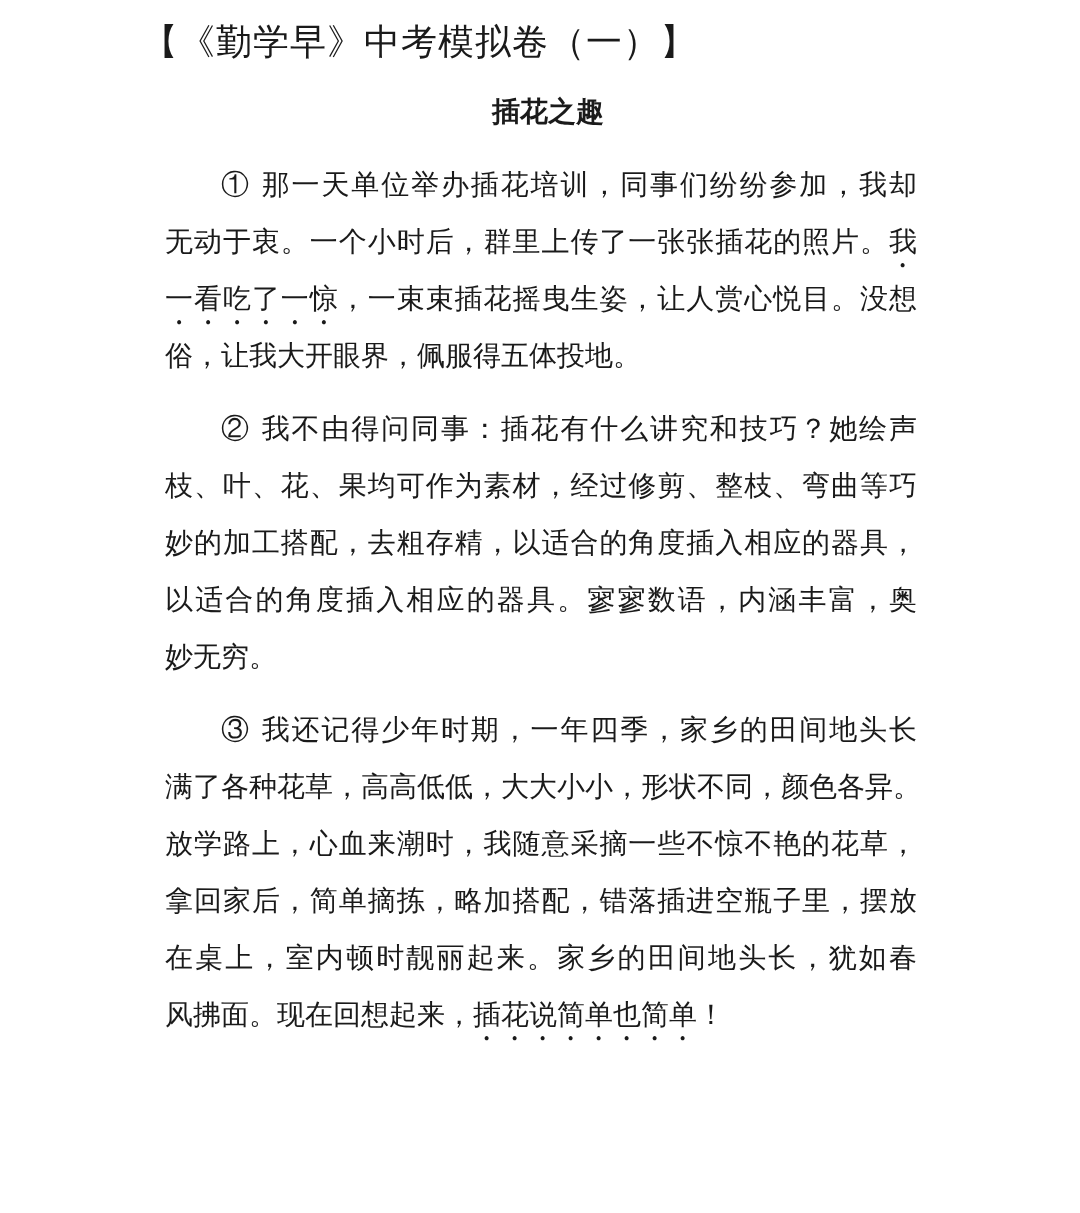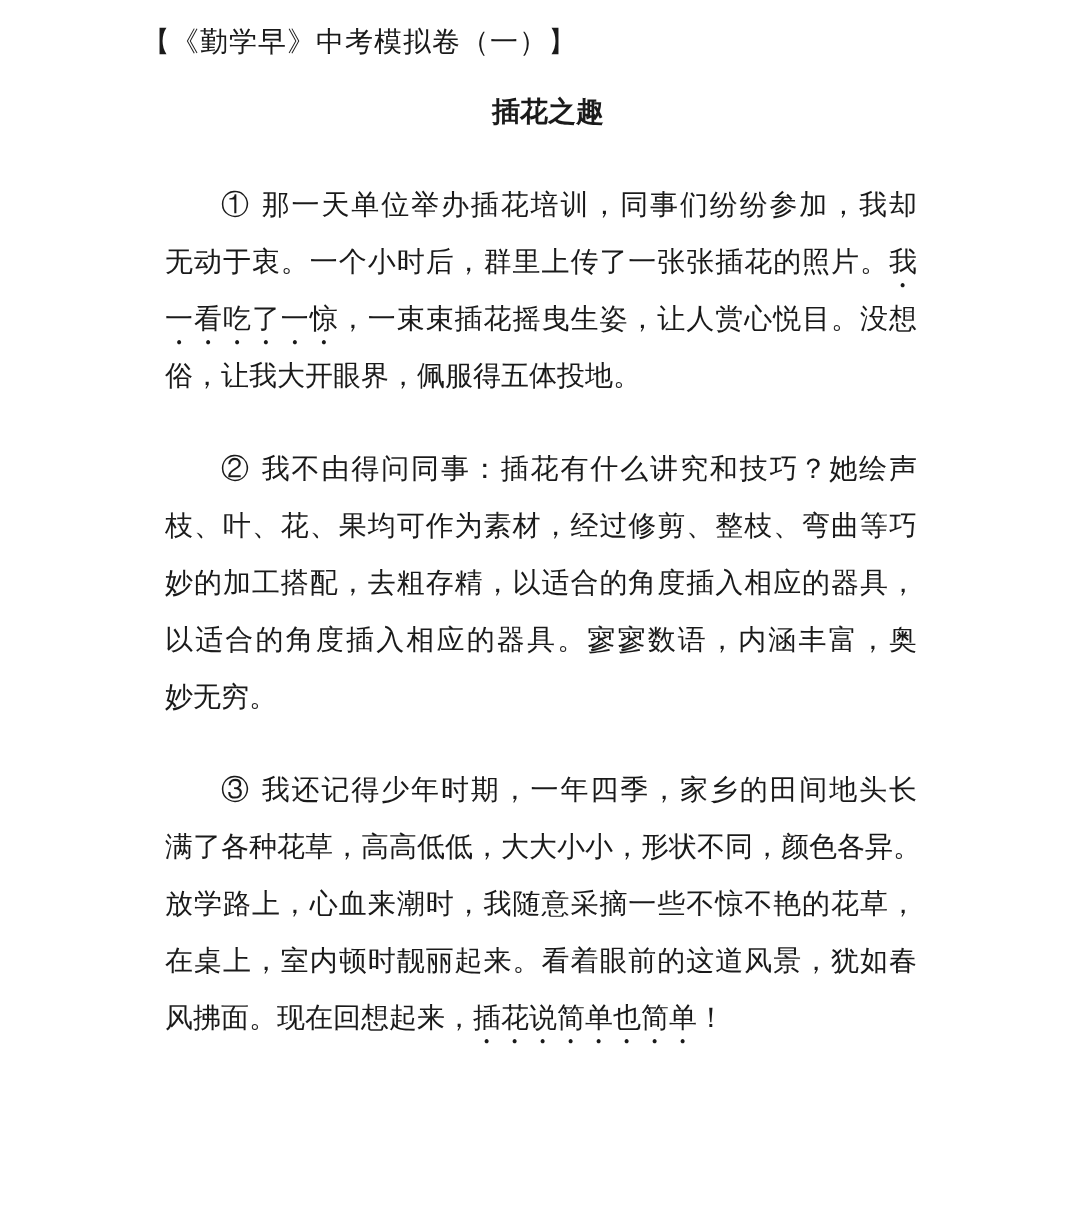--- a/index.html
+++ b/index.html
@@ -12,21 +12,21 @@
       height: 1213px;
       position: relative;
       overflow: hidden;
       font-family: "DejaVu Serif", "Liberation Serif", serif;
       color: #1a1a1a;
     }
     .header {
       position: absolute;
       left: 142px;
       top: 22px;
-      font-size: 28px;
+      font-size: 36px;
       line-height: 40px;
       letter-spacing: 1px;
       white-space: nowrap;
     }
     .title {
       position: absolute;
       left: 0;
       width: 1080px;
       top: 92px;
       text-align: center;
@@ -53,21 +53,20 @@
       font-size: 28px;
       white-space: nowrap;
       text-align: justify;
       text-align-last: justify;
     }
     .line.last {
       text-align-last: left;
     }
     .line.indent {
       padding-left: 56px;
-      margin-top: 20px;
     }
     .para-gap {
       height: 16px;
     }
     .emph {
       text-emphasis: dot;
       -webkit-text-emphasis: dot;
       text-emphasis-position: under right;
       -webkit-text-emphasis-position: under;
       text-emphasis-color: #1a1a1a;
@@ -100,17 +99,18 @@
     <span class="line"><span>以适合的角度插入相应的器具。寥寥数语，内涵丰富，奥</span></span>
     <span class="line last"><span>妙无穷。</span></span>
   </div>
 
   <div class="para-gap"></div>
 
   <div class="para">
     <span class="line indent"><span>③ 我还记得少年时期，一年四季，家乡的田间地头长</span></span>
     <span class="line"><span>满了各种花草，高高低低，大大小小，形状不同，颜色各异。</span></span>
     <span class="line"><span>放学路上，心血来潮时，我随意采摘一些不惊不艳的花草，</span></span>
-    <span class="line"><span>在桌上，室内顿时靓丽起来。看着眼前的这道风景，犹如春</span></span>
+    <span class="line"><span>拿回家后，简单摘拣，略加搭配，错落插进空瓶子里，摆放</span></span>
+    <span class="line"><span>在桌上，室内顿时靓丽起来。家乡的田间地头长，犹如春</span></span>
     <span class="line last"><span>风拂面。现在回想起来，</span><span class="emph">插花说简单也简单</span><span>！</span></span>
   </div>
 
 </div>
 
 </body></html>

